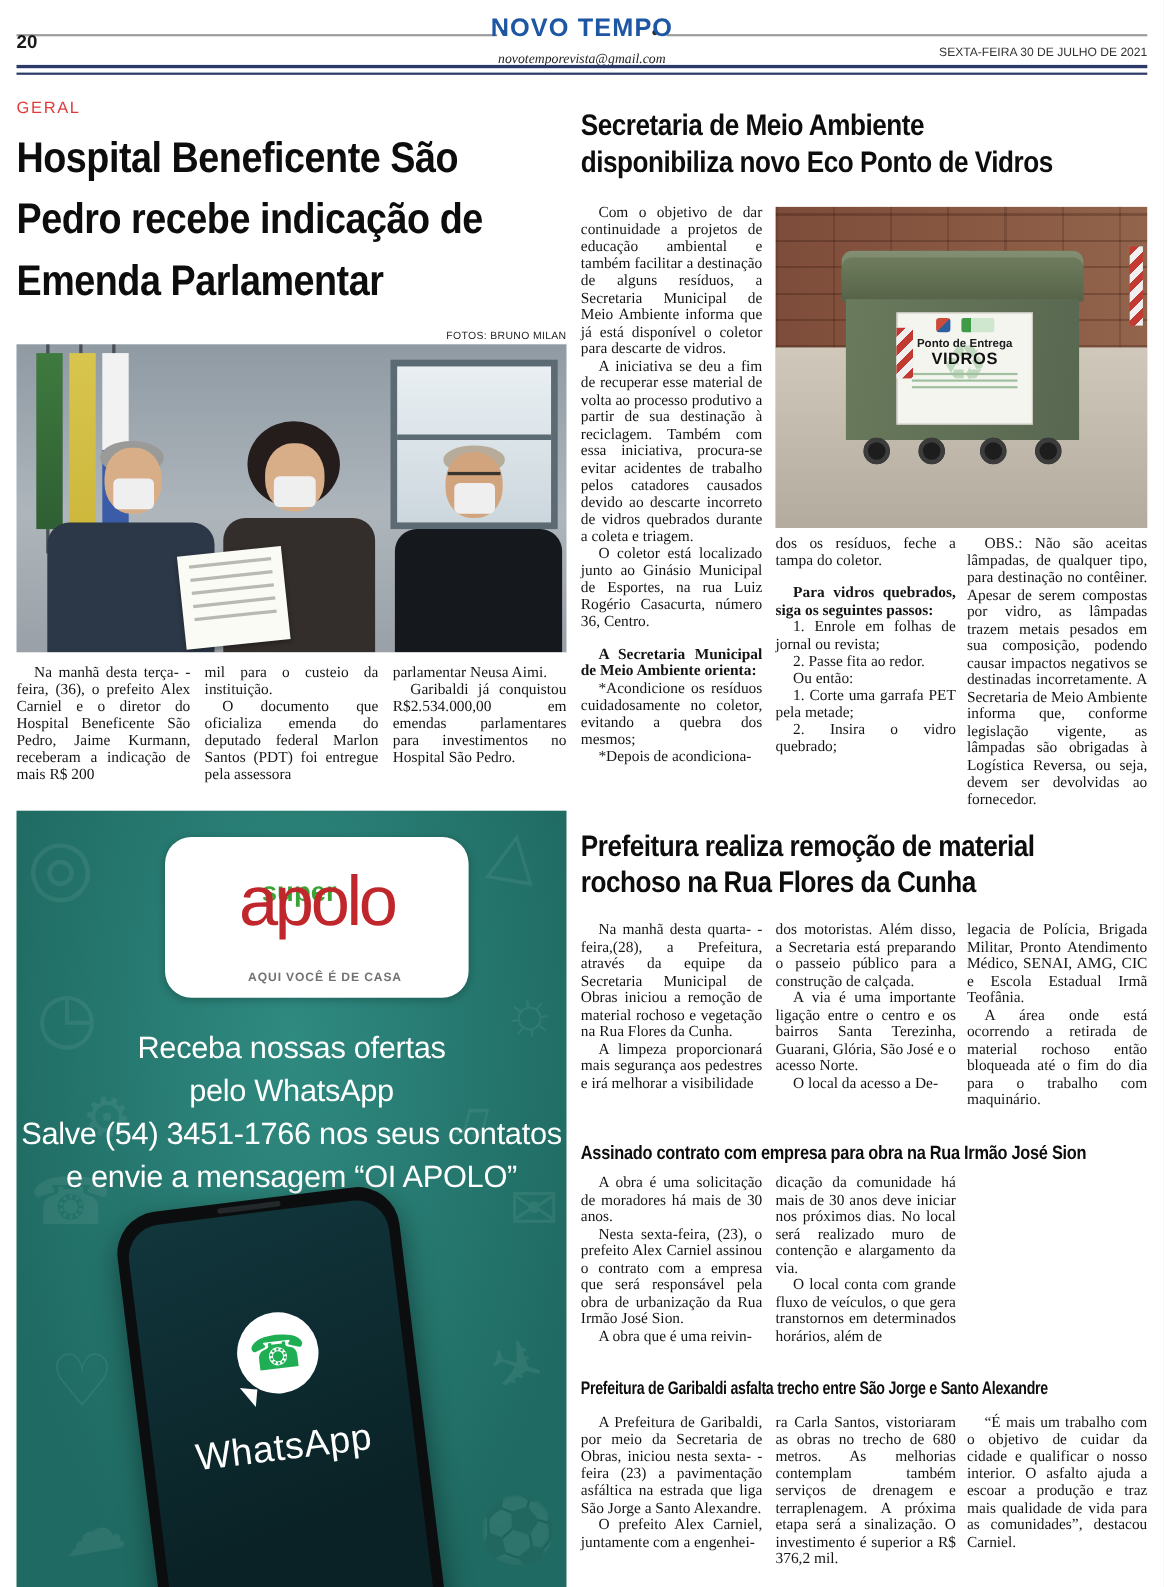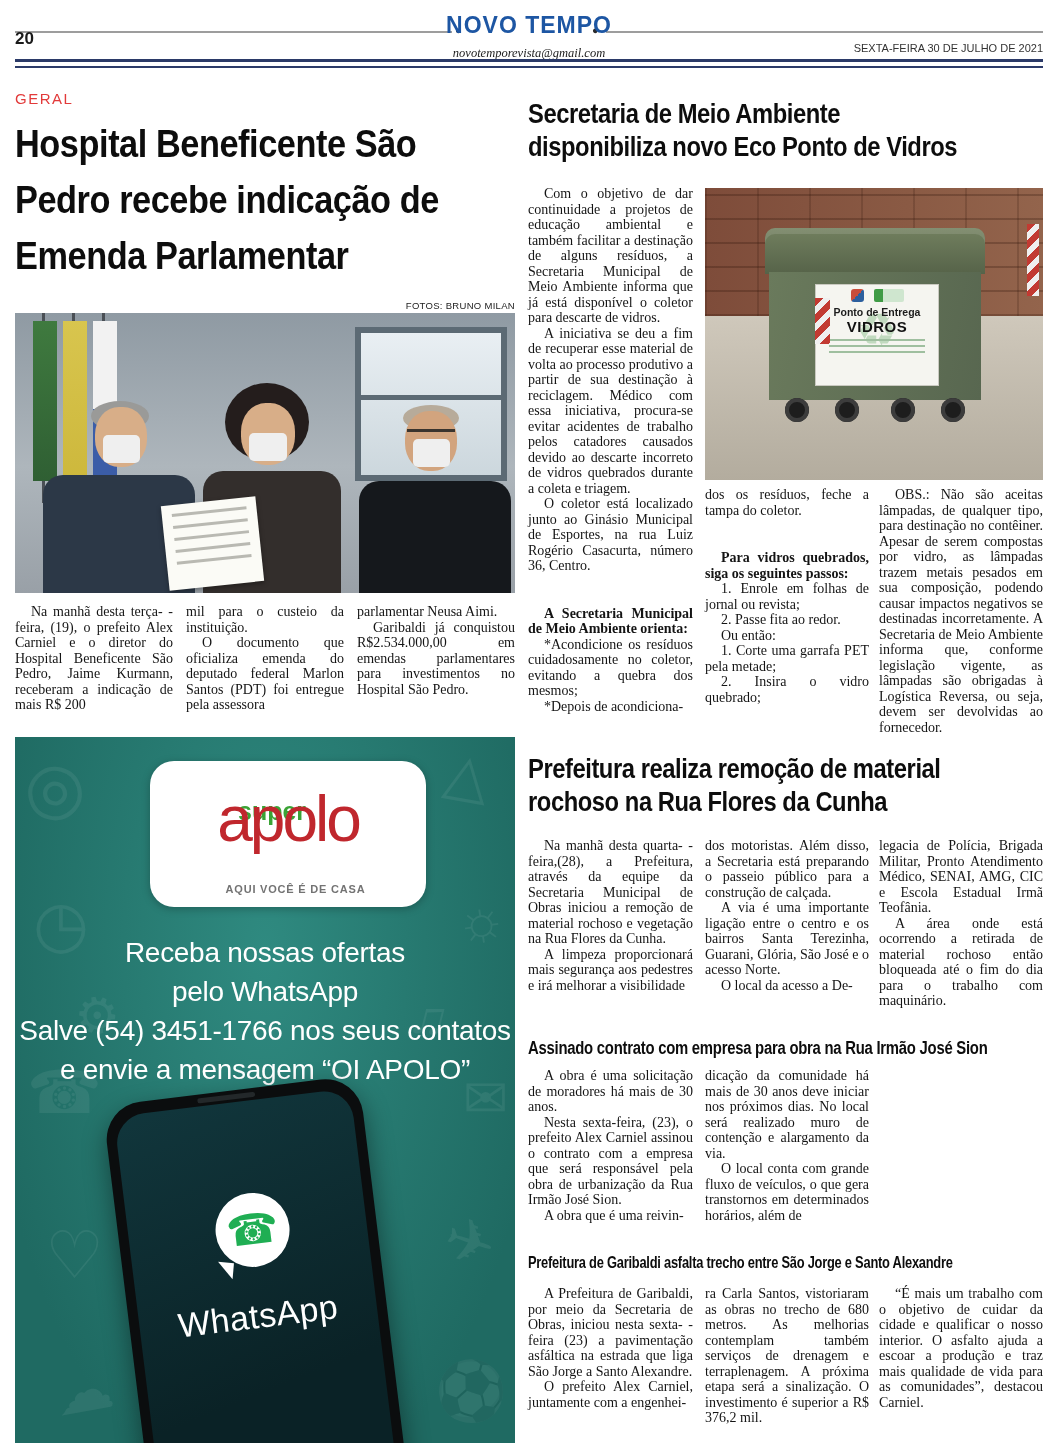--- a/index.html
+++ b/index.html
@@ -37,21 +37,21 @@
           transform-origin:0 50%;letter-spacing:-0.3px;}
   #hl-ass{left:528px;top:1038px;font-size:17.5px;transform:scaleX(0.85);}
   #hl-gar{left:528px;top:1253px;font-size:16.5px;transform:scaleX(0.78);}
 
   
   .ncol{position:absolute;font-family:"Liberation Serif",serif;font-size:14px;
         line-height:15.5px;text-align:justify;color:#141414;}
   .ncol p{margin:0;text-indent:16px;}
   .ncol p.noind{text-indent:0;}
   .ncol p.bold{font-weight:bold;}
-  .ncol p.gap{margin-top:32px;}
+  .ncol p.gap{margin-top:14px;}
   #hosp-c1{left:15px;top:604px;width:158px;}
   #hosp-c2{left:186px;top:604px;width:158px;}
   #hosp-c3{left:357px;top:604px;width:158px;}
   #eco-c1{left:528px;top:186px;width:165px;}
   #eco-c2{left:705px;top:487px;width:164px;}
   #eco-c3{left:879px;top:487px;width:164px;}
   #rem-c1{left:528px;top:838px;width:165px;}
   #rem-c2{left:705px;top:838px;width:164px;}
   #rem-c3{left:879px;top:838px;width:164px;}
   #ass-c1{left:528px;top:1068px;width:165px;}
@@ -193,21 +193,21 @@
     <div id="doc">
       <div class="tl"></div>
         <div class="tl"></div>
         <div class="tl"></div>
         <div class="tl"></div>
         <div class="tl"></div>
     </div>
   </div>
 
   <div id="hosp-c1" class="ncol">
-    <p>Na manhã desta terça- -feira, (19), o prefeito Alex Carniel e o diretor do Hospital Beneficente São Pedro, Jaime Kurmann, receberam a indicação de mais R$ 200</p>
+    <p>Na manhã desta terça- -feira, (36), o prefeito Alex Carniel e o diretor do Hospital Beneficente São Pedro, Jaime Kurmann, receberam a indicação de mais R$ 200</p>
   </div>
   <div id="hosp-c2" class="ncol">
     <p class="noind">mil para o custeio da instituição.</p>
     <p>O documento que oficializa emenda do deputado federal Marlon Santos (PDT) foi entregue pela assessora</p>
   </div>
   <div id="hosp-c3" class="ncol">
     <p class="noind">parlamentar Neusa Aimi.</p>
     <p>Garibaldi já conquistou R$2.534.000,00 em emendas parlamentares para investimentos no Hospital São Pedro.</p>
   </div>
 
@@ -278,21 +278,21 @@
         <div class="sign-fine"></div>
         <div class="sign-fine"></div>
       </div>
       <div id="tape-l" class="tape"></div>
 
     </div>
   </div>
 
   <div id="eco-c1" class="ncol">
     <p>Com o objetivo de dar continuidade a projetos de educação ambiental e também facilitar a destinação de alguns resíduos, a Secretaria Municipal de Meio Ambiente informa que já está disponível o coletor para descarte de vidros.</p>
-    <p>A iniciativa se deu a fim de recuperar esse material de volta ao processo produtivo a partir de sua destinação à reciclagem. Médico com essa iniciativa, procura-se evitar acidentes de trabalho pelos catadores causados devido ao descarte incorreto de vidros quebrados durante a coleta e triagem.</p>
+    <p>A iniciativa se deu a fim de recuperar esse material de volta ao processo produtivo a partir de sua destinação à reciclagem. Também com essa iniciativa, procura-se evitar acidentes de trabalho pelos catadores causados devido ao descarte incorreto de vidros quebrados durante a coleta e triagem.</p>
     <p>O coletor está localizado junto ao Ginásio Municipal de Esportes, na rua Luiz Rogério Casacurta, número 36, Centro.</p>
     <p class="bold gap">A Secretaria Municipal de Meio Ambiente orienta:</p>
     <p>*Acondicione os resíduos cuidadosamente no coletor, evitando a quebra dos mesmos;</p>
     <p>*Depois de acondiciona-</p>
   </div>
   <div id="eco-c2" class="ncol">
     <p class="noind">dos os resíduos, feche a tampa do coletor.</p>
     <p class="bold gap">Para vidros quebrados, siga os seguintes passos:</p>
     <p>1. Enrole em folhas de jornal ou revista;</p>
     <p>2. Passe fita ao redor.</p>

